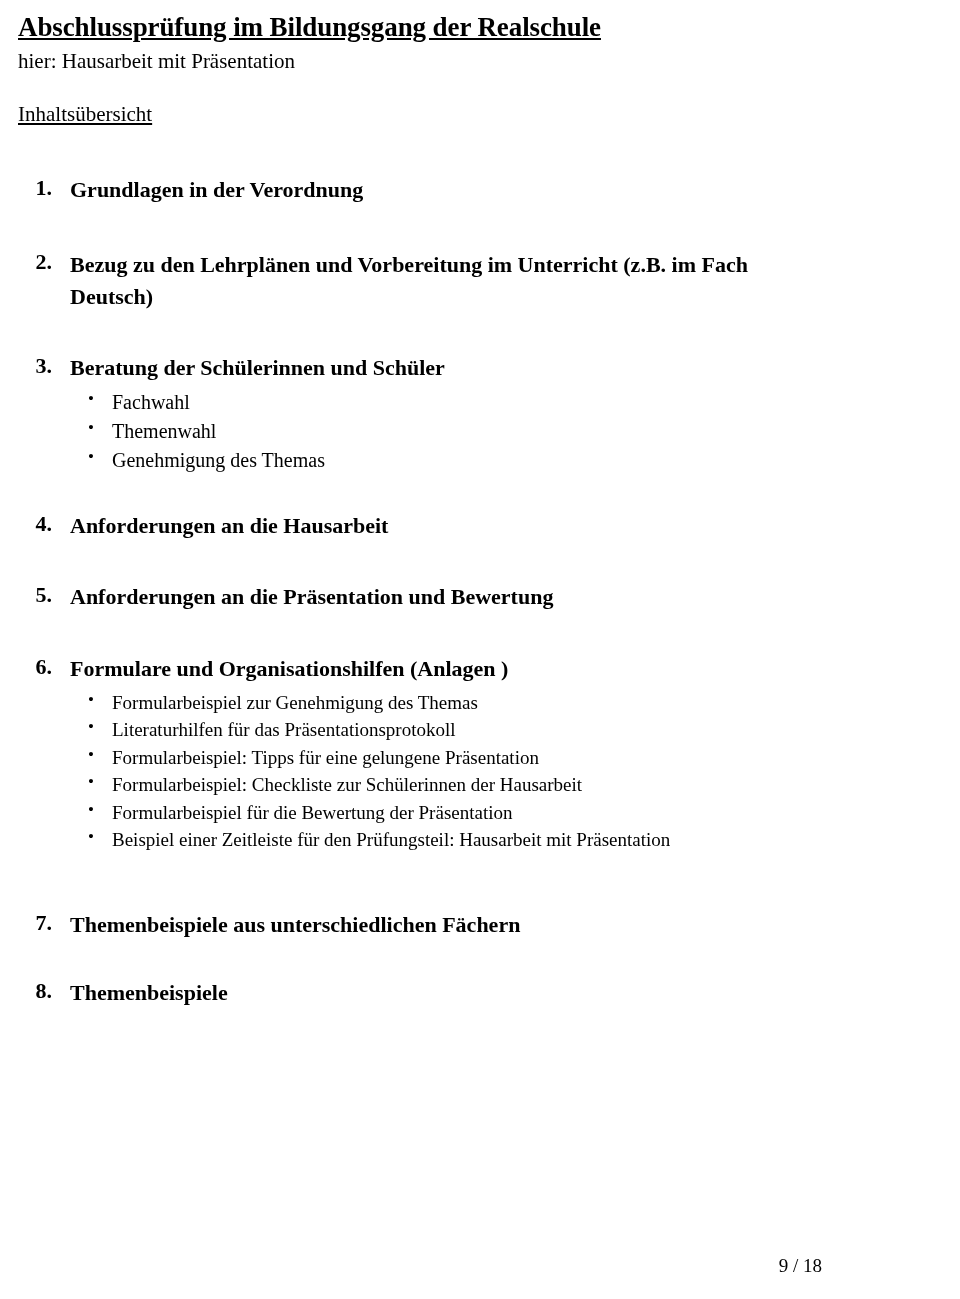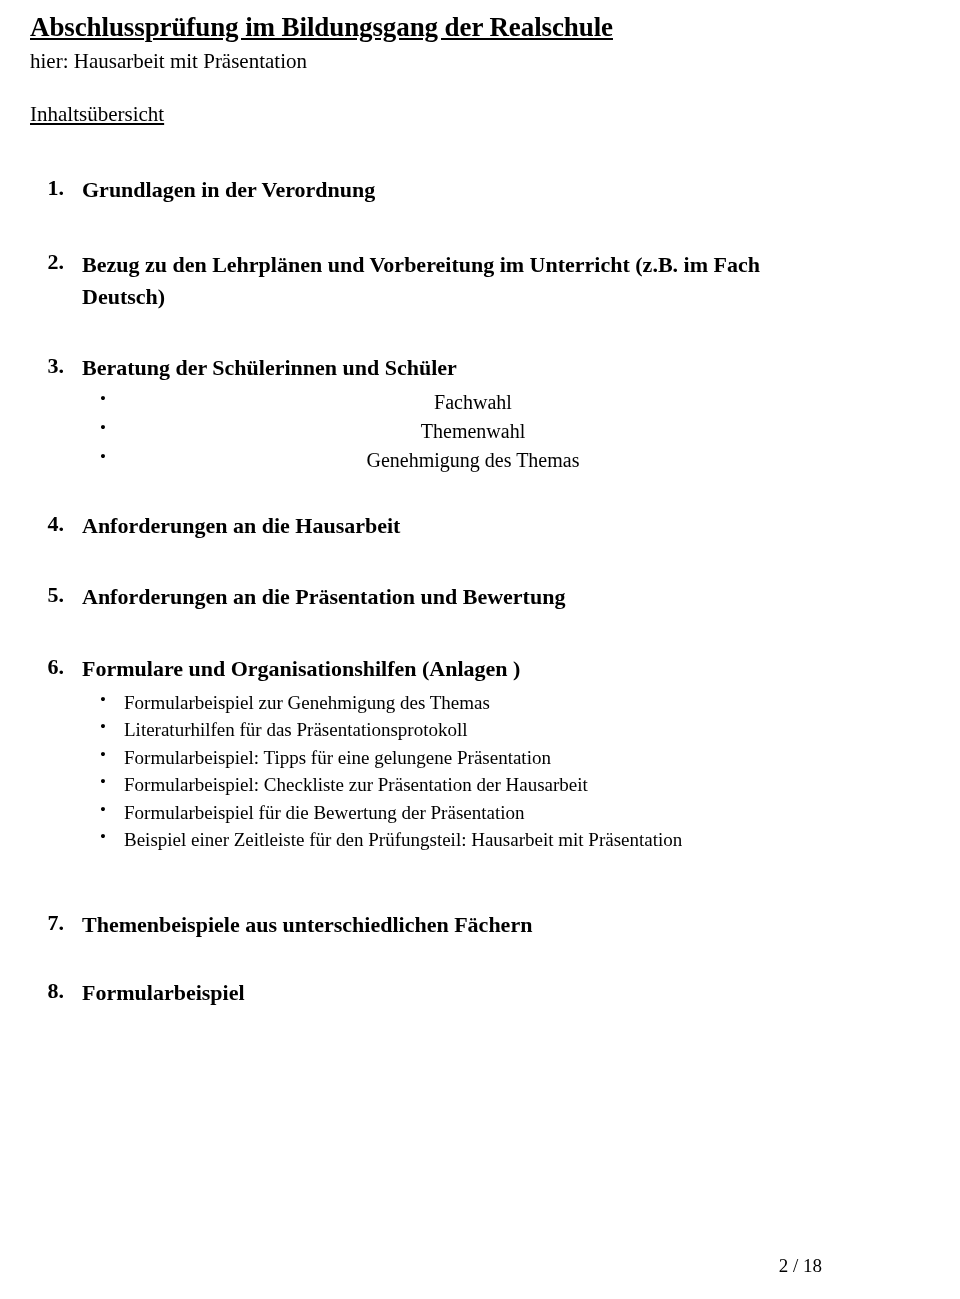--- a/index.html
+++ b/index.html
@@ -13,21 +13,21 @@
     position: relative;
     font-family: "Liberation Serif", serif;
     color: #000000;
     overflow: hidden;
   }
   .page {
     position: relative;
     width: 880px;
     height: 1299px;
     box-sizing: border-box;
-    padding: 10px 58px 0 30px;
+    padding: 10px 58px 0 18px;
   }
   .doc-title {
     font-size: 27px;
     font-weight: bold;
     text-decoration: underline;
     line-height: 1.15;
     margin: 2px 0 0 0;
     letter-spacing: -0.1px;
   }
   .doc-subtitle {
@@ -78,21 +78,20 @@
   .sub-list li:before {
     content: "\2022";
     position: absolute;
     left: 18px;
     top: -1px;
     font-size: 17px;
   }
   .sub-normal li {
     font-size: 20px;
     font-weight: normal;
-    text-align: center;
   }
   .sub-bold li {
     font-size: 19px;
     font-weight: normal;
   }
   .entry-3 { margin-bottom: 36px; }
   .entry-3 .toc-text { line-height: 1.4; }
   .entry-6 .toc-text { line-height: 1.4; }
   .entry-6 { margin-bottom: 56px; }
   .entry-2 .toc-text { line-height: 1.45; }
@@ -153,34 +152,34 @@
     </div>
 
     <div class="toc-entry entry-6">
       <div class="toc-num">6.</div>
       <div class="toc-text">
         <span>Formulare und Organisationshilfen (Anlagen )</span>
         <ul class="sub-list sub-bold">
           <li>Formularbeispiel zur Genehmigung des Themas</li>
           <li>Literaturhilfen für das Präsentationsprotokoll</li>
           <li>Formularbeispiel: Tipps für eine gelungene Präsentation</li>
-          <li>Formularbeispiel: Checkliste zur Präsentation der Hausarbeit</li>
+          <li>Formularbeispiel: Checkliste zur Schülerinnen der Hausarbeit</li>
           <li>Formularbeispiel für die Bewertung der Präsentation</li>
           <li>Beispiel einer Zeitleiste für den Prüfungsteil: Hausarbeit mit Präsentation</li>
         </ul>
       </div>
     </div>
 
     <div class="toc-entry entry-7">
       <div class="toc-num">7.</div>
       <div class="toc-text">Themenbeispiele aus unterschiedlichen Fächern</div>
     </div>
 
     <div class="toc-entry entry-8">
       <div class="toc-num">8.</div>
-      <div class="toc-text">Formularbeispiel</div>
+      <div class="toc-text">Themenbeispiele</div>
     </div>
 
   </div>
 
-  <div class="page-footer">2 / 18</div>
+  <div class="page-footer">9 / 18</div>
 
 </div>
 
 </body></html>

